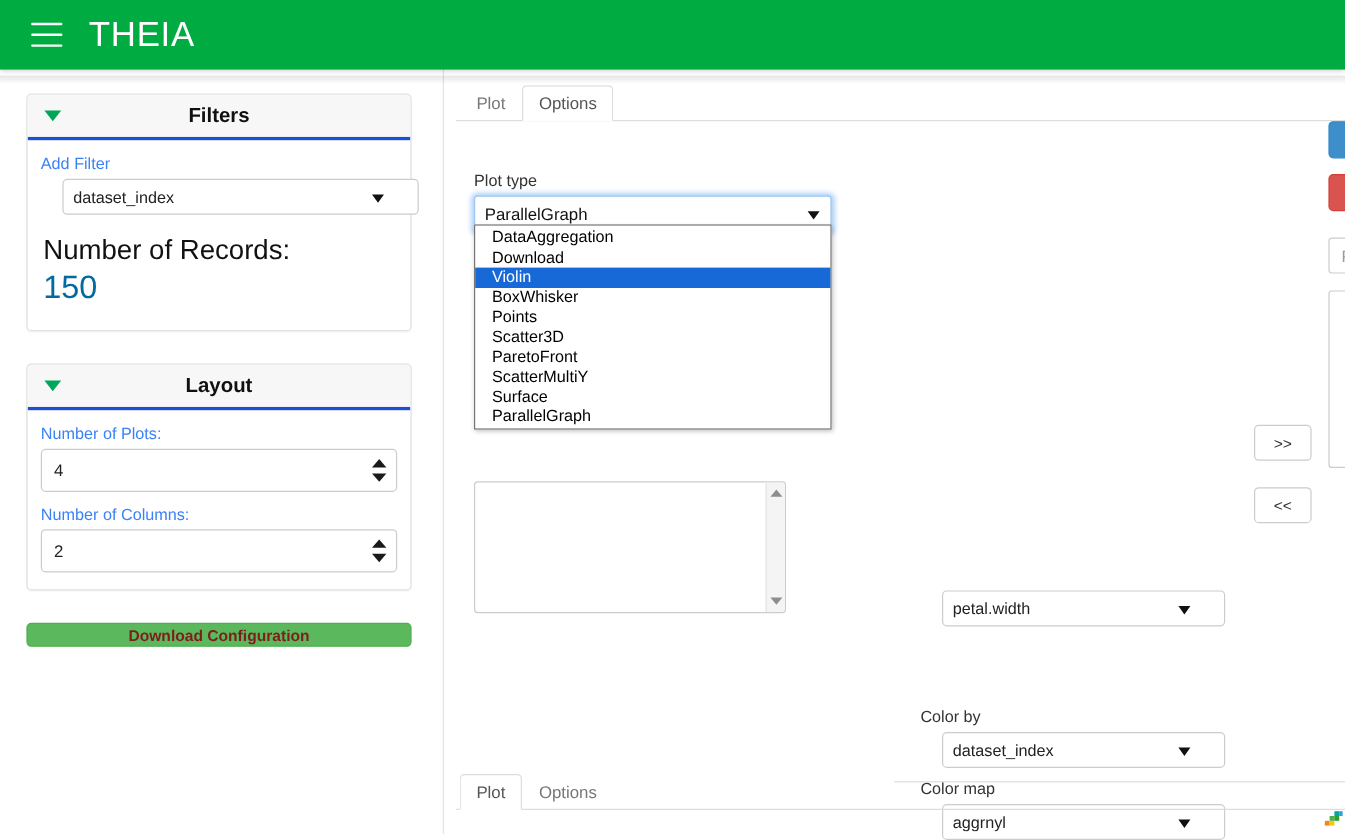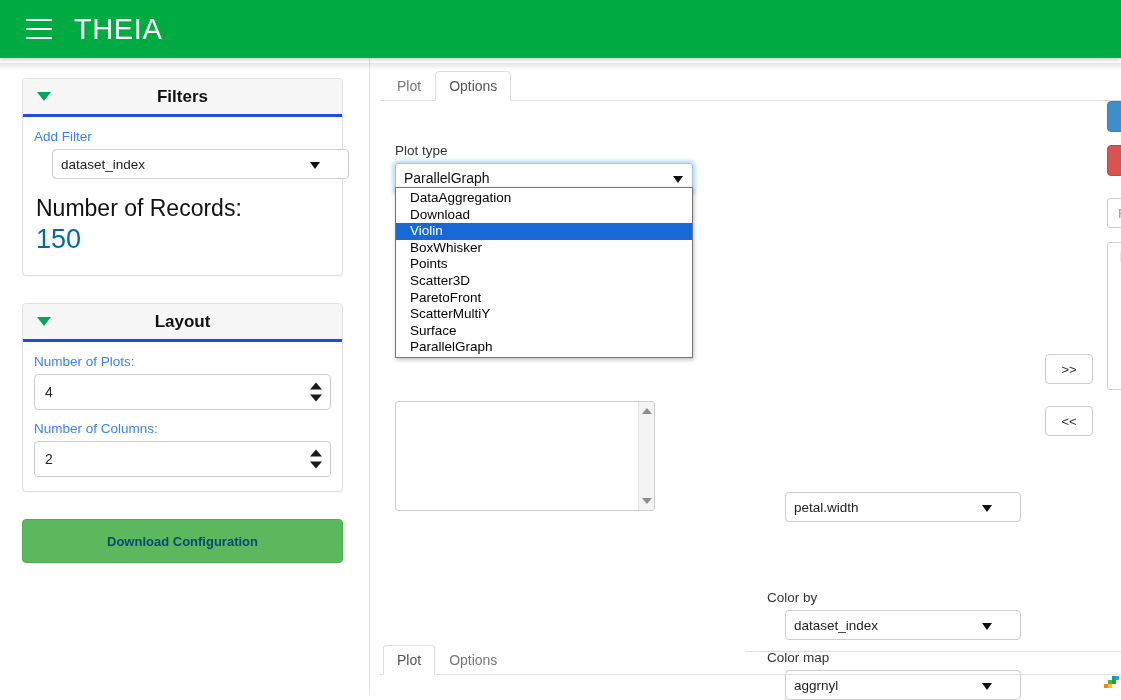--- a/index.html
+++ b/index.html
@@ -154,25 +154,25 @@
     border-bottom:7px solid #1a1a1a;
   }
   .spin .dn {
     width:0;height:0;border-left:6px solid transparent;border-right:6px solid transparent;
     border-top:7px solid #1a1a1a;
   }
 
   .btn-download {
     display: block;
     width: 100%;
-    height: 44px;
+    height: 20px;
     background: #5cb85c;
     border: 1px solid #4cae4c;
     border-radius: 4px;
-    color: #0c4a6e;
+    color: #7f1d1d;
     font-size: 13px;
     font-weight: bold;
     cursor: pointer;
     font-family: "Liberation Sans", sans-serif;
   }
 
   
   .main {
     flex: 1 1 auto;
     position: relative;

